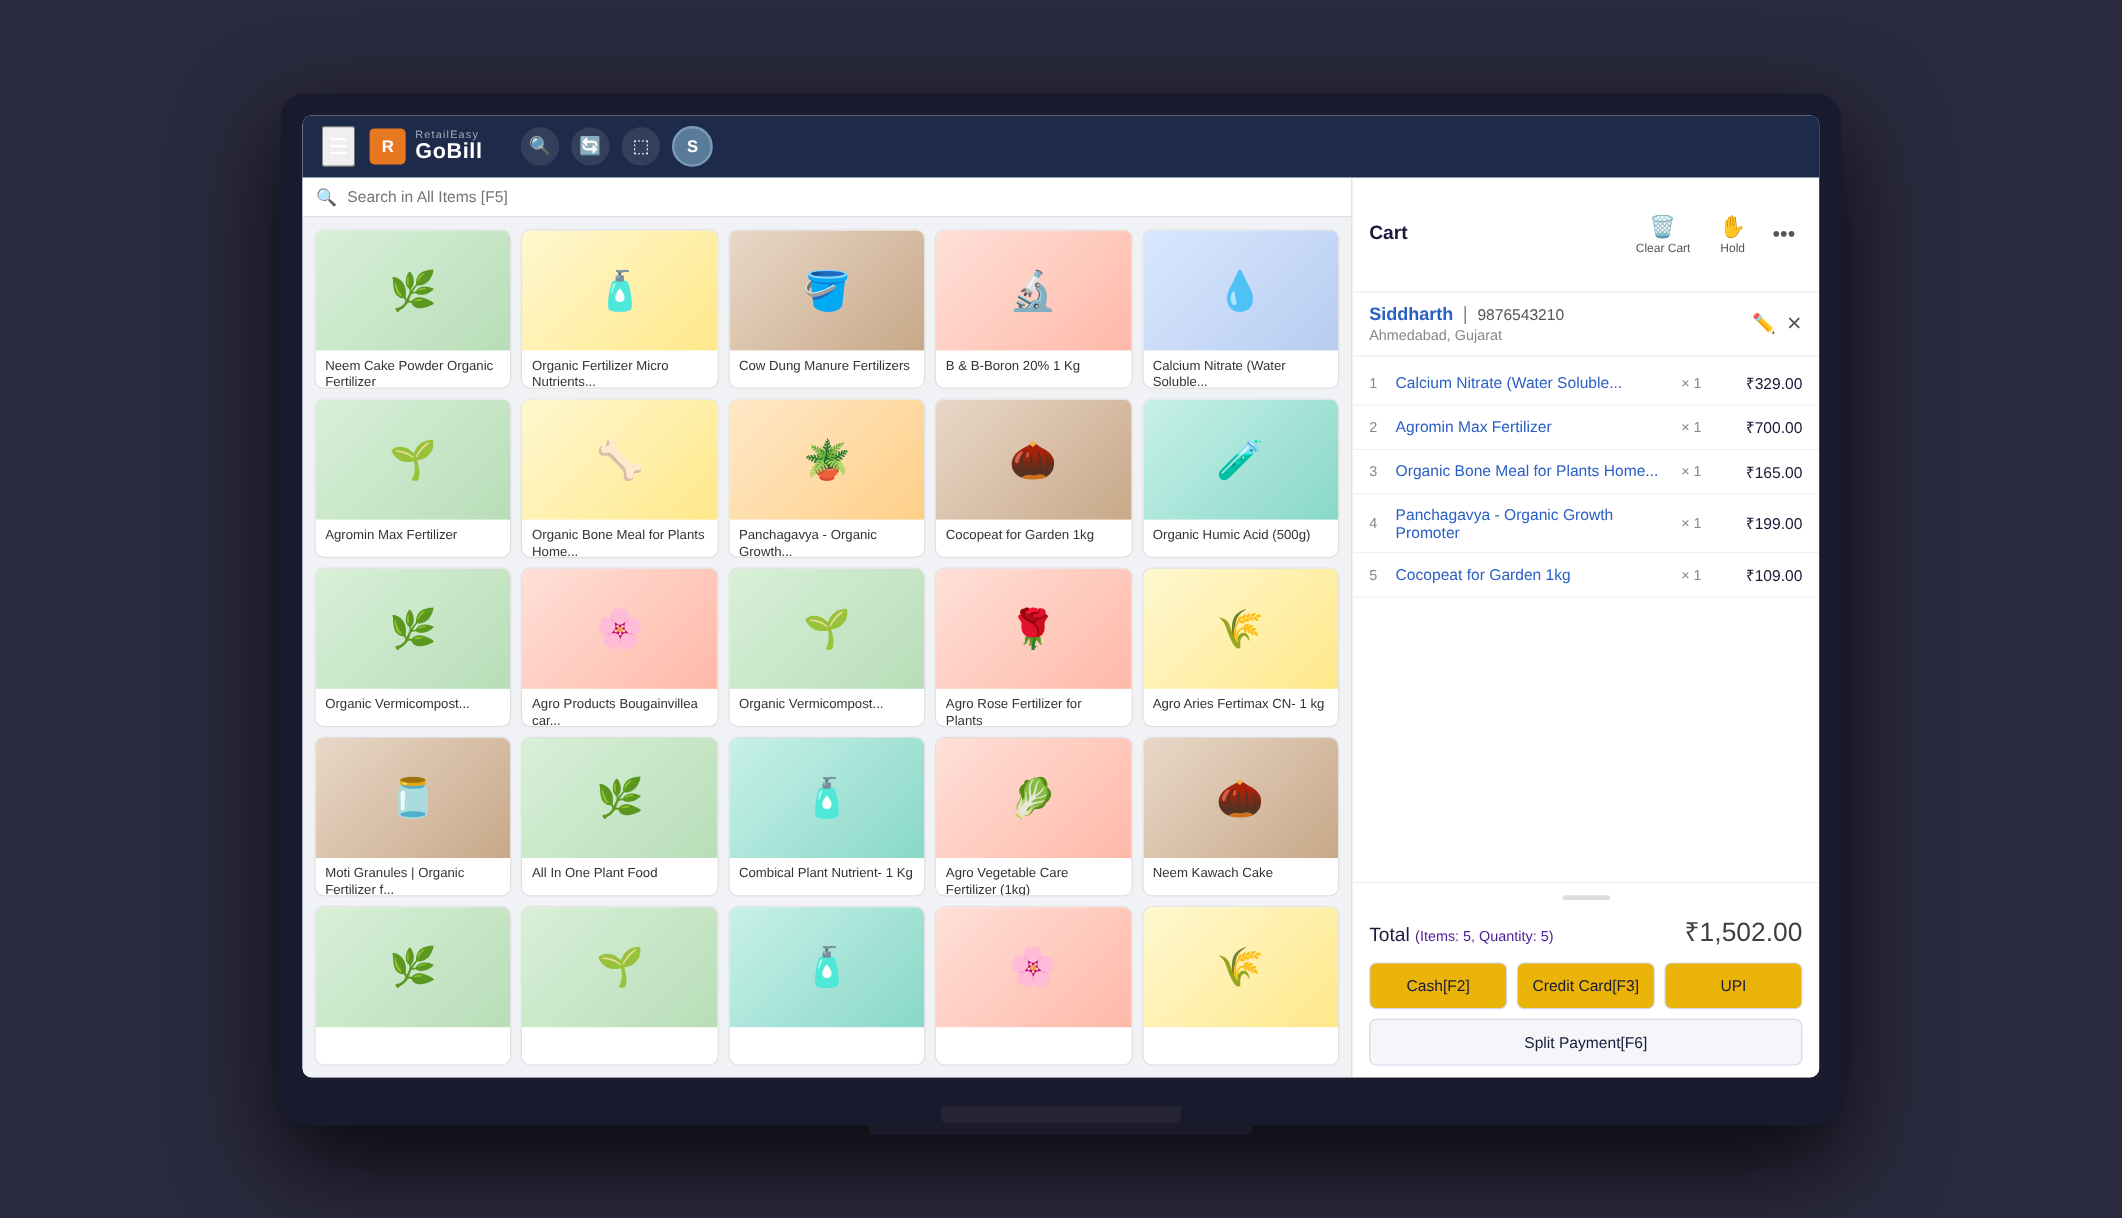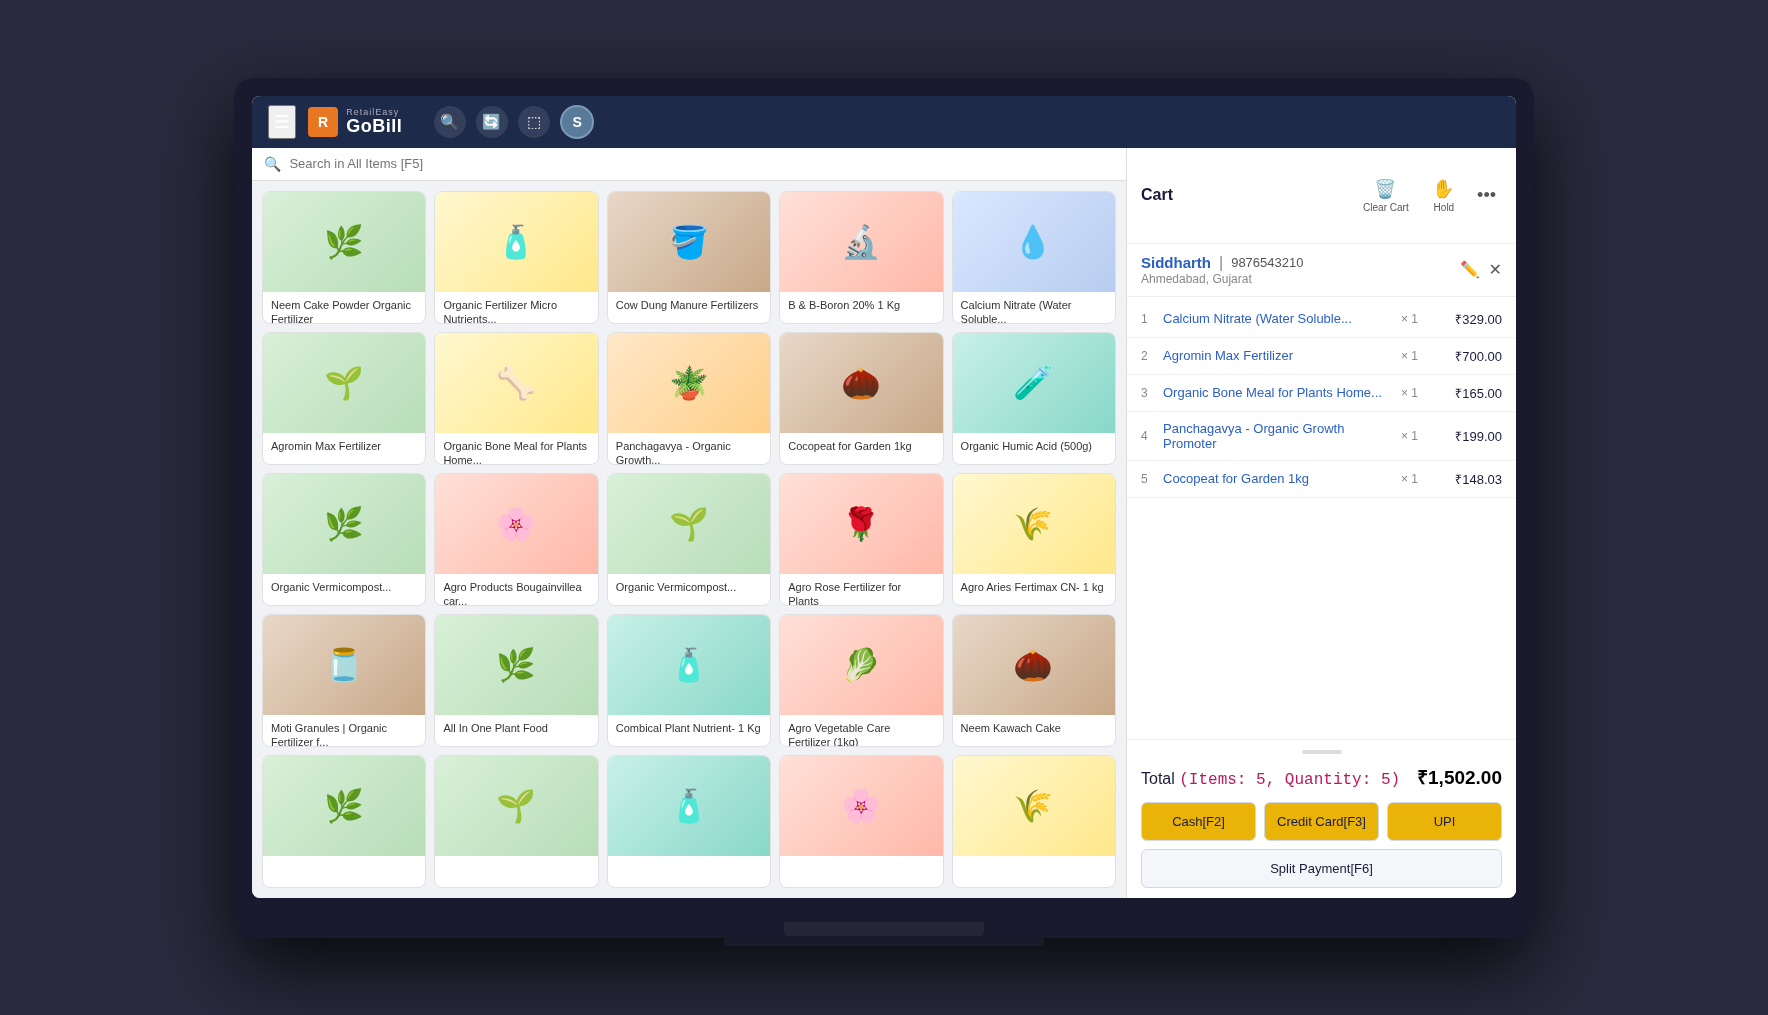--- a/index.html
+++ b/index.html
@@ -322,29 +322,28 @@
       align-items: baseline;
       justify-content: space-between;
       margin-bottom: 12px;
     }
     .total-label {
       font-size: 16px;
       font-weight: 400;
       color: #1a1a3a;
     }
     .total-sub {
-      font-size: 16px;
-      color: #be185d;
+      font-size: 12px;
+      color: #4c1d95;
       font-weight: 400;
-      font-family: Liberation Mono, monospace;
     }
     .total-amount {
-      font-size: 19px;
-      font-weight: 700;
-      color: #000000;
+      font-size: 22px;
+      font-weight: 400;
+      color: #404040;
     }
     
     .payment-btns {
       display: grid;
       grid-template-columns: 1fr 1fr 1fr;
       gap: 8px;
       margin-bottom: 8px;
     }
     .pay-btn {
       padding: 11px 6px;
@@ -588,21 +587,21 @@
             <div class="cart-item">
     <span class="cart-item-num">4</span>
     <span class="cart-item-name">Panchagavya - Organic Growth Promoter</span>
     <span class="cart-item-qty">× 1</span>
     <span class="cart-item-price">₹199.00</span>
   </div>
             <div class="cart-item">
     <span class="cart-item-num">5</span>
     <span class="cart-item-name">Cocopeat for Garden 1kg</span>
     <span class="cart-item-qty">× 1</span>
-    <span class="cart-item-price">₹148.03</span>
+    <span class="cart-item-price">₹109.00</span>
   </div>
           </div>
 
         <div class="cart-total-area">
           <div class="total-divider"></div>
           <div class="total-row">
             <div>
               <span class="total-label">Total</span>
               <span class="total-sub">(Items: 5, Quantity: 5)</span>
             </div>

